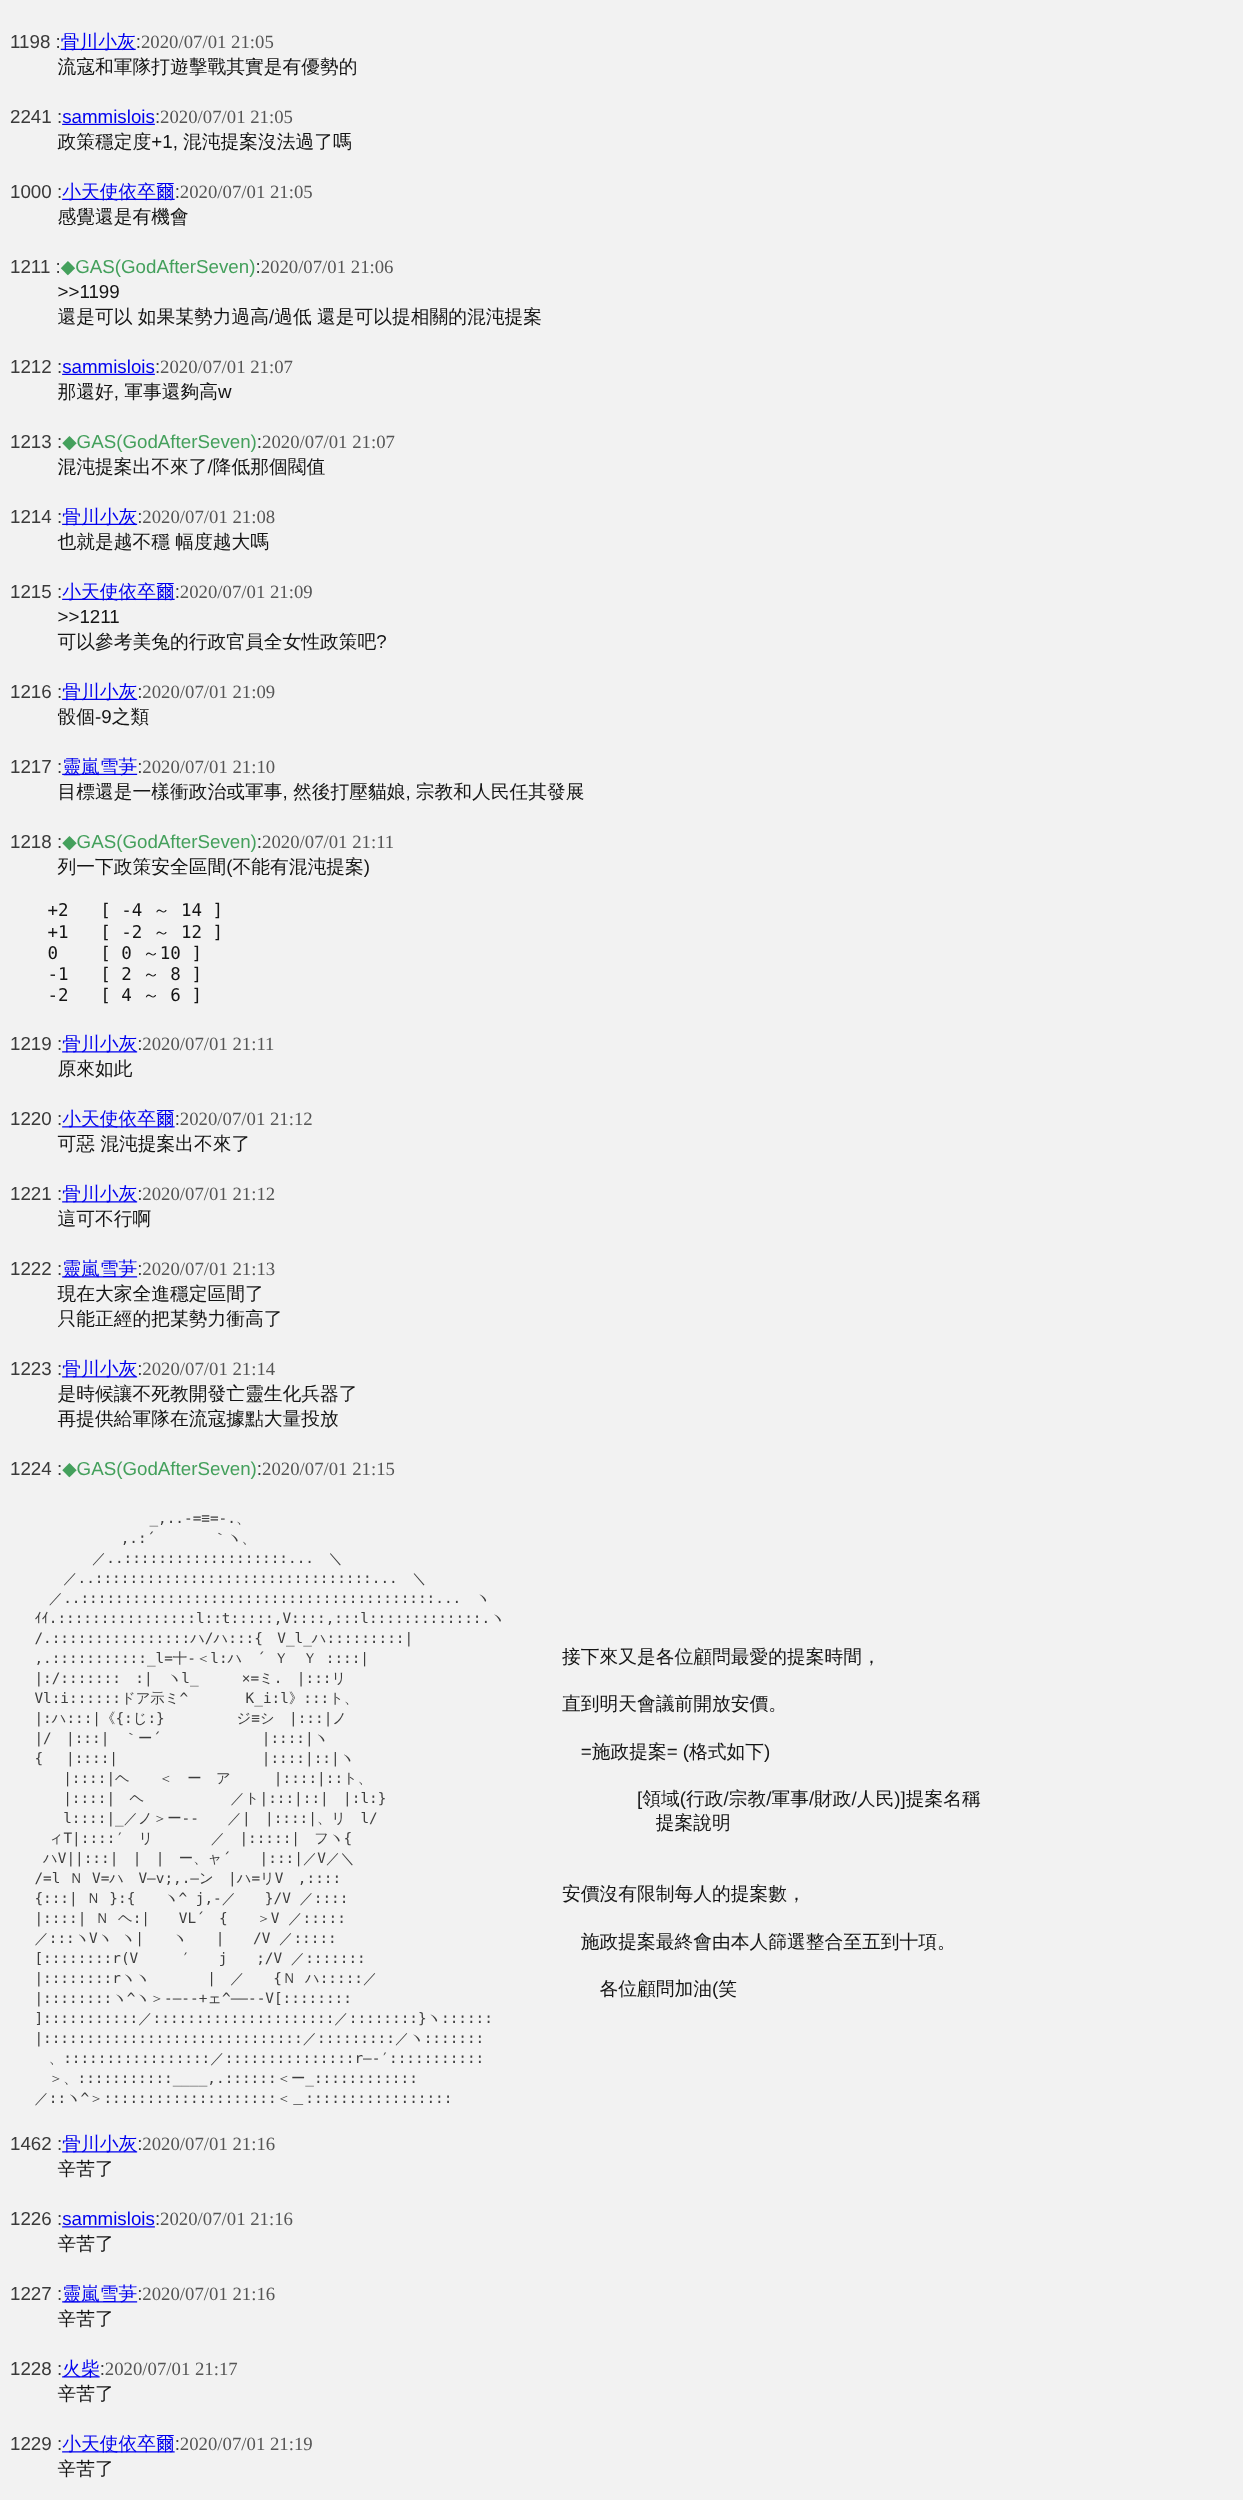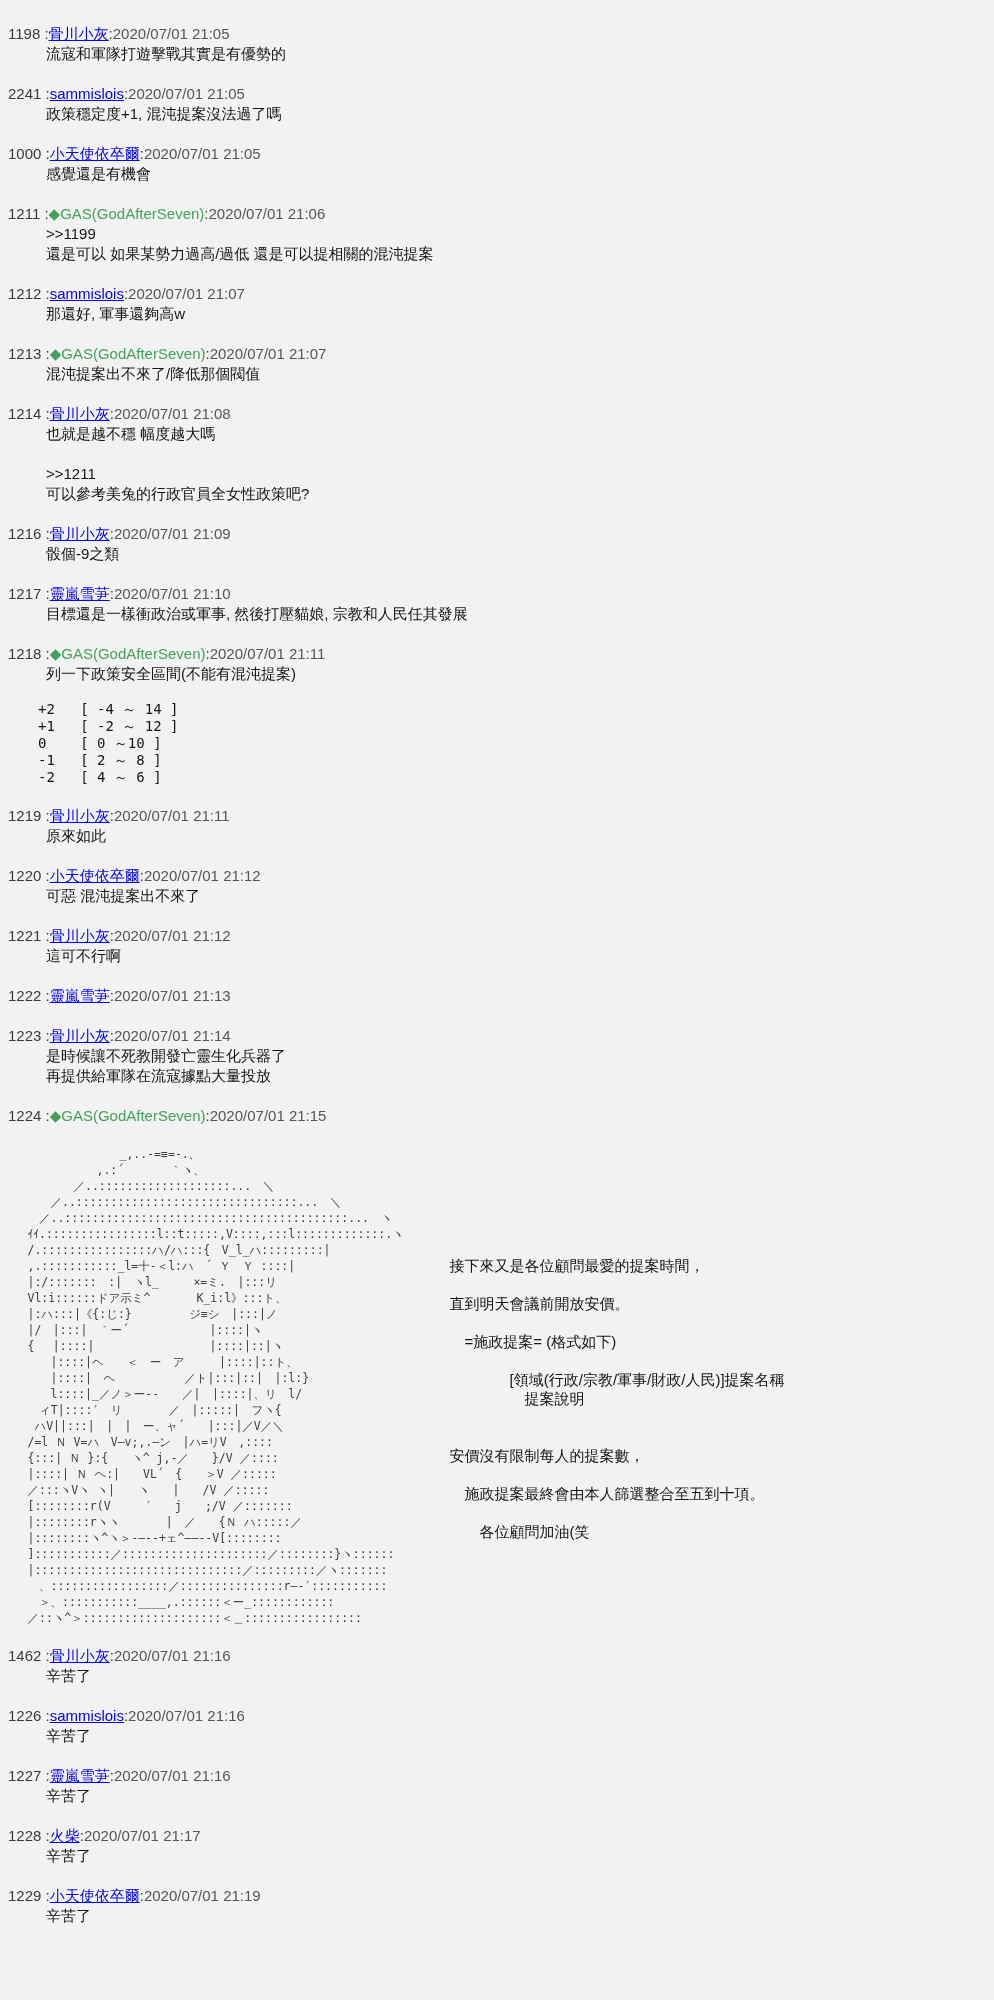--- a/index.html
+++ b/index.html
@@ -12,21 +12,21 @@
     width:994px;
     box-sizing:border-box;
     padding:24px 10px 12px 8px;
     font-size:15px;
     line-height:20px;
   }
   .post{margin-bottom:20px;}
   .post-header{white-space:nowrap;}
   .post-number{color:var(--num,#3a3a3a);}
   .post-colon{color:var(--num,#3a3a3a);}
-  .post-time{color:var(--time,#555555);}
+  .post-time{color:var(--time,#555555);font-family:Liberation Serif, serif;}
   .author-link{
     color:var(--link,#0000ee);
     text-decoration:underline;
     font-weight:normal;
     cursor:pointer;
   }
   .author-trip{
     color:var(--trip,#44a05c);
     font-weight:normal;
   }
@@ -90,20 +90,21 @@
     </div>
     <div class="post">
       <div class="post-header"><span class="post-number">1213 :</span><span class="author-trip">◆GAS(GodAfterSeven)</span><span class="post-colon">:</span><span class="post-time">2020/07/01 21:07</span></div>
       <div class="post-body">混沌提案出不來了/降低那個閥值</div>
     </div>
     <div class="post">
       <div class="post-header"><span class="post-number">1214 :</span><a class="author-link" href="#">骨川小灰</a><span class="post-colon">:</span><span class="post-time">2020/07/01 21:08</span></div>
       <div class="post-body">也就是越不穩 幅度越大嗎</div>
     </div>
     <div class="post">
+      <div class="post-header"><span class="post-number">1215 :</span><a class="author-link" href="#">小天使依卒爾</a><span class="post-colon">:</span><span class="post-time">2020/07/01 21:09</span></div>
       <div class="post-body">&gt;&gt;1211
 可以參考美兔的行政官員全女性政策吧?</div>
     </div>
     <div class="post">
       <div class="post-header"><span class="post-number">1216 :</span><a class="author-link" href="#">骨川小灰</a><span class="post-colon">:</span><span class="post-time">2020/07/01 21:09</span></div>
       <div class="post-body">骰個-9之類</div>
     </div>
     <div class="post">
       <div class="post-header"><span class="post-number">1217 :</span><a class="author-link" href="#">靈嵐雪芛</a><span class="post-colon">:</span><span class="post-time">2020/07/01 21:10</span></div>
       <div class="post-body">目標還是一樣衝政治或軍事, 然後打壓貓娘, 宗教和人民任其發展</div>
@@ -124,20 +125,22 @@
     <div class="post">
       <div class="post-header"><span class="post-number">1220 :</span><a class="author-link" href="#">小天使依卒爾</a><span class="post-colon">:</span><span class="post-time">2020/07/01 21:12</span></div>
       <div class="post-body">可惡 混沌提案出不來了</div>
     </div>
     <div class="post">
       <div class="post-header"><span class="post-number">1221 :</span><a class="author-link" href="#">骨川小灰</a><span class="post-colon">:</span><span class="post-time">2020/07/01 21:12</span></div>
       <div class="post-body">這可不行啊</div>
     </div>
     <div class="post">
       <div class="post-header"><span class="post-number">1222 :</span><a class="author-link" href="#">靈嵐雪芛</a><span class="post-colon">:</span><span class="post-time">2020/07/01 21:13</span></div>
+      <div class="post-body">現在大家全進穩定區間了
+只能正經的把某勢力衝高了</div>
     </div>
     <div class="post">
       <div class="post-header"><span class="post-number">1223 :</span><a class="author-link" href="#">骨川小灰</a><span class="post-colon">:</span><span class="post-time">2020/07/01 21:14</span></div>
       <div class="post-body">是時候讓不死教開發亡靈生化兵器了
 再提供給軍隊在流寇據點大量投放</div>
     </div>
     <div class="post">
       <div class="post-header"><span class="post-number">1224 :</span><span class="author-trip">◆GAS(GodAfterSeven)</span><span class="post-colon">:</span><span class="post-time">2020/07/01 21:15</span></div>
       <div class="aa-row">
         <pre class="aa-art">　　　　　　　　　_,..-=≡=-.、

